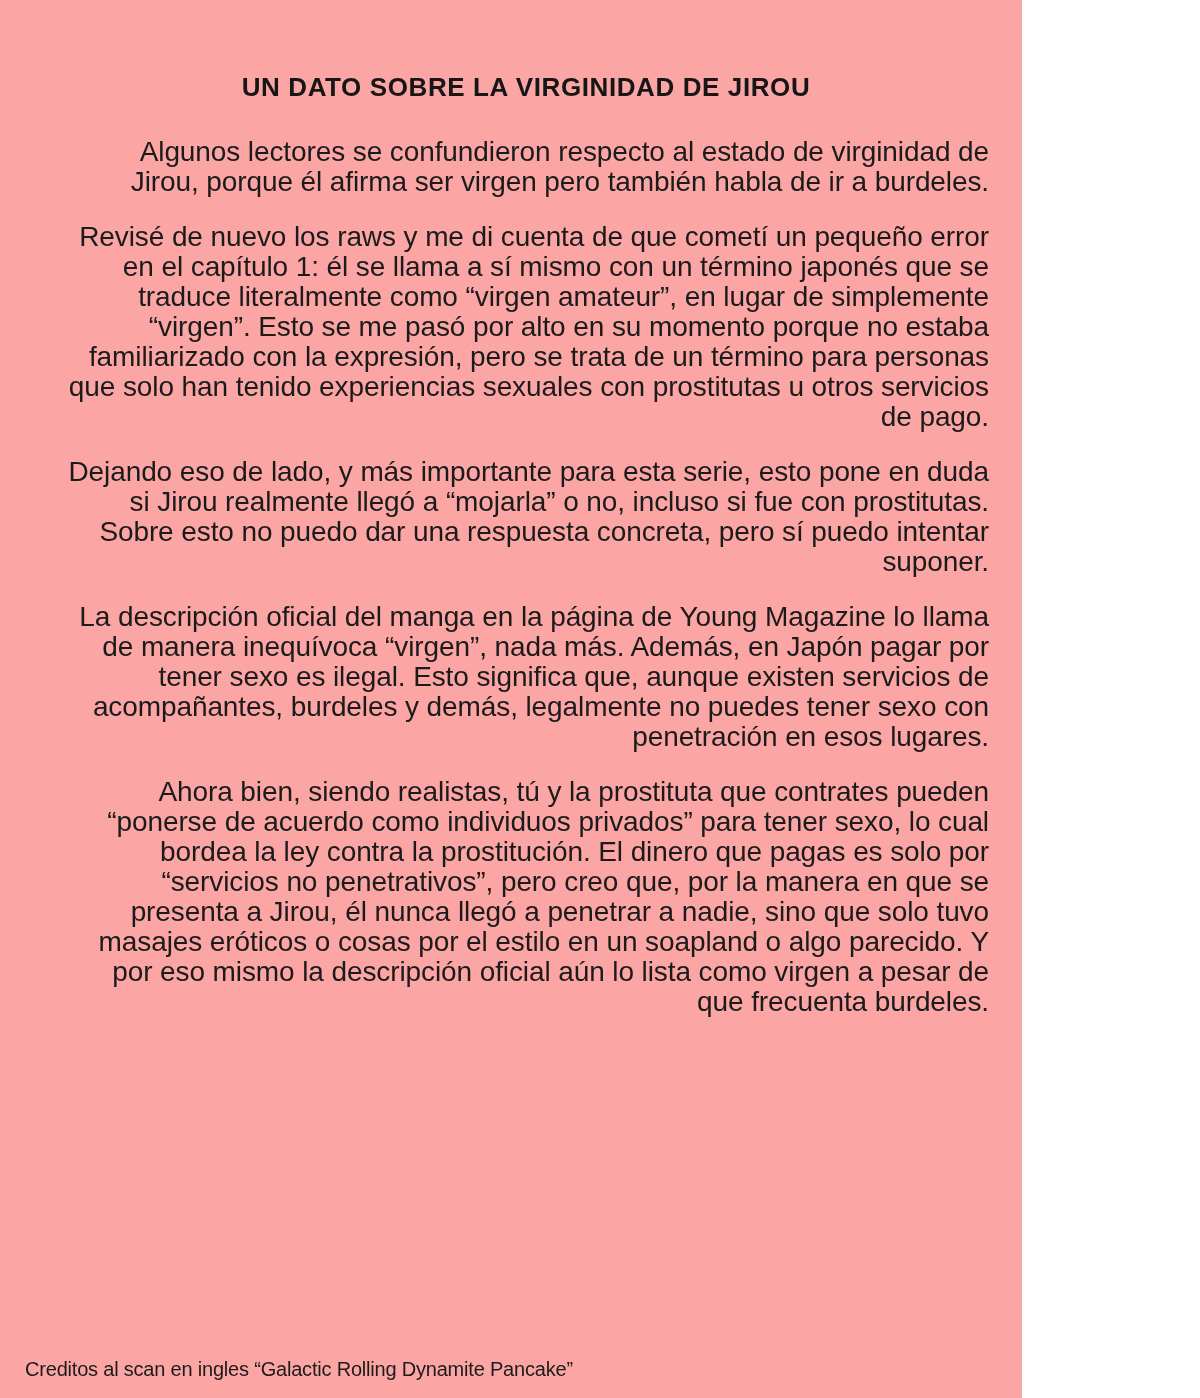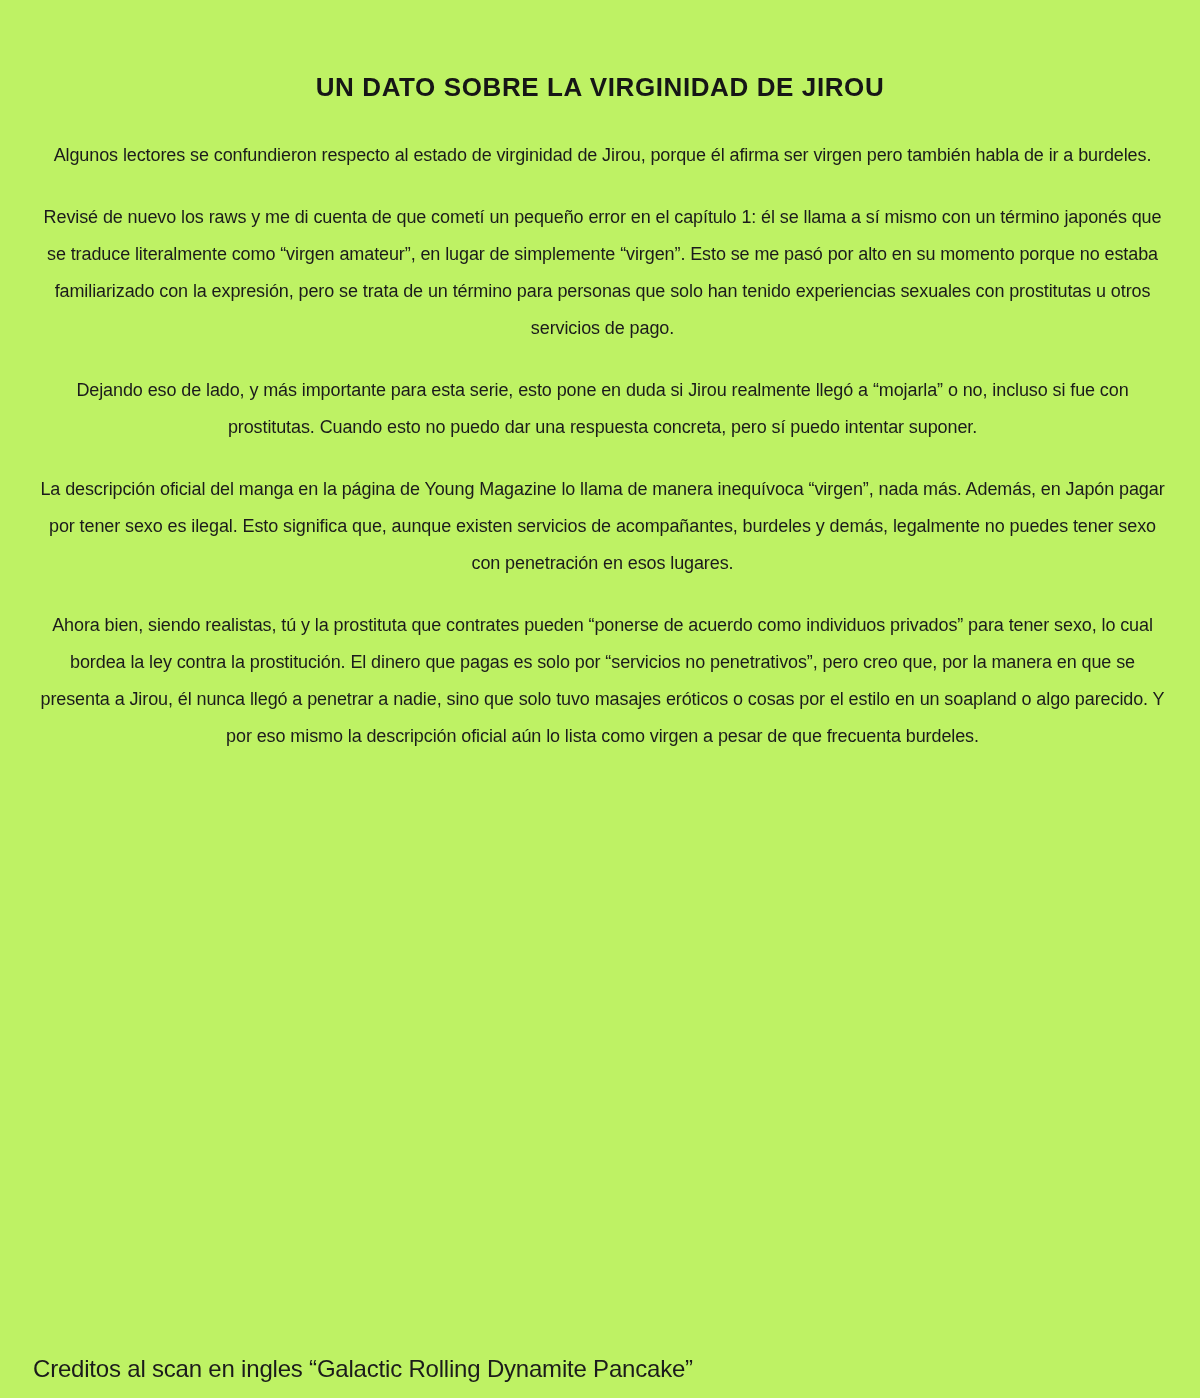--- a/index.html
+++ b/index.html
@@ -2,65 +2,66 @@
 <html><head>
 <meta charset="utf-8">
 <style>
   html, body {
     margin: 0;
     padding: 0;
     background: #ffffff;
   }
   .page {
     position: relative;
-    width: 1200px;
+    width: 992px;
     height: 1398px;
-    background: #bef264;
+    background: #fca5a5;
     color: #1b1b1b;
     font-family: "Liberation Sans", sans-serif;
     overflow: hidden;
+    padding-left: 30px;
   }
   .title {
     margin: 0;
     padding: 72px 40px 0 40px;
     text-align: center;
     font-size: 26px;
     line-height: 30px;
     font-weight: 700;
     letter-spacing: 0.6px;
     color: #161616;
   }
   .content {
     padding: 35px 33px 0 38px;
-    font-size: 18px;
-    line-height: 37px;
+    font-size: 28px;
+    line-height: 30px;
     letter-spacing: -0.1px;
-    text-align: center;
+    text-align: right;
   }
   .content p {
     margin: 0 0 25px 0;
   }
   .credits {
     position: absolute;
-    left: 33px;
+    left: 25px;
     bottom: 12px;
-    font-size: 24px;
+    font-size: 20px;
     line-height: 34px;
     letter-spacing: -0.2px;
     color: #1b1b1b;
   }
 </style>
 </head>
 <body>
 
 <div class="page">
   <h1 class="title">UN DATO SOBRE LA VIRGINIDAD DE JIROU</h1>
 
   <div class="content">
     <p>Algunos lectores se confundieron respecto al estado de virginidad de Jirou, porque él afirma ser virgen pero también habla de ir a burdeles.</p>
     <p>Revisé de nuevo los raws y me di cuenta de que cometí un pequeño error en el capítulo 1: él se llama a sí mismo con un término japonés que se traduce literalmente como “virgen amateur”, en lugar de simplemente “virgen”. Esto se me pasó por alto en su momento porque no estaba familiarizado con la expresión, pero se trata de un término para personas que solo han tenido experiencias sexuales con prostitutas u otros servicios de pago.</p>
-    <p>Dejando eso de lado, y más importante para esta serie, esto pone en duda si Jirou realmente llegó a “mojarla” o no, incluso si fue con prostitutas. Cuando esto no puedo dar una respuesta concreta, pero sí puedo intentar suponer.</p>
+    <p>Dejando eso de lado, y más importante para esta serie, esto pone en duda si Jirou realmente llegó a “mojarla” o no, incluso si fue con prostitutas. Sobre esto no puedo dar una respuesta concreta, pero sí puedo intentar suponer.</p>
     <p>La descripción oficial del manga en la página de Young Magazine lo llama de manera inequívoca “virgen”, nada más. Además, en Japón pagar por tener sexo es ilegal. Esto significa que, aunque existen servicios de acompañantes, burdeles y demás, legalmente no puedes tener sexo con penetración en esos lugares.</p>
     <p>Ahora bien, siendo realistas, tú y la prostituta que contrates pueden “ponerse de acuerdo como individuos privados” para tener sexo, lo cual bordea la ley contra la prostitución. El dinero que pagas es solo por “servicios no penetrativos”, pero creo que, por la manera en que se presenta a Jirou, él nunca llegó a penetrar a nadie, sino que solo tuvo masajes eróticos o cosas por el estilo en un soapland o algo parecido. Y por eso mismo la descripción oficial aún lo lista como virgen a pesar de que frecuenta burdeles.</p>
   </div>
 
   <div class="credits">Creditos al scan en ingles “Galactic Rolling Dynamite Pancake”</div>
 </div>
 
 </body></html>

